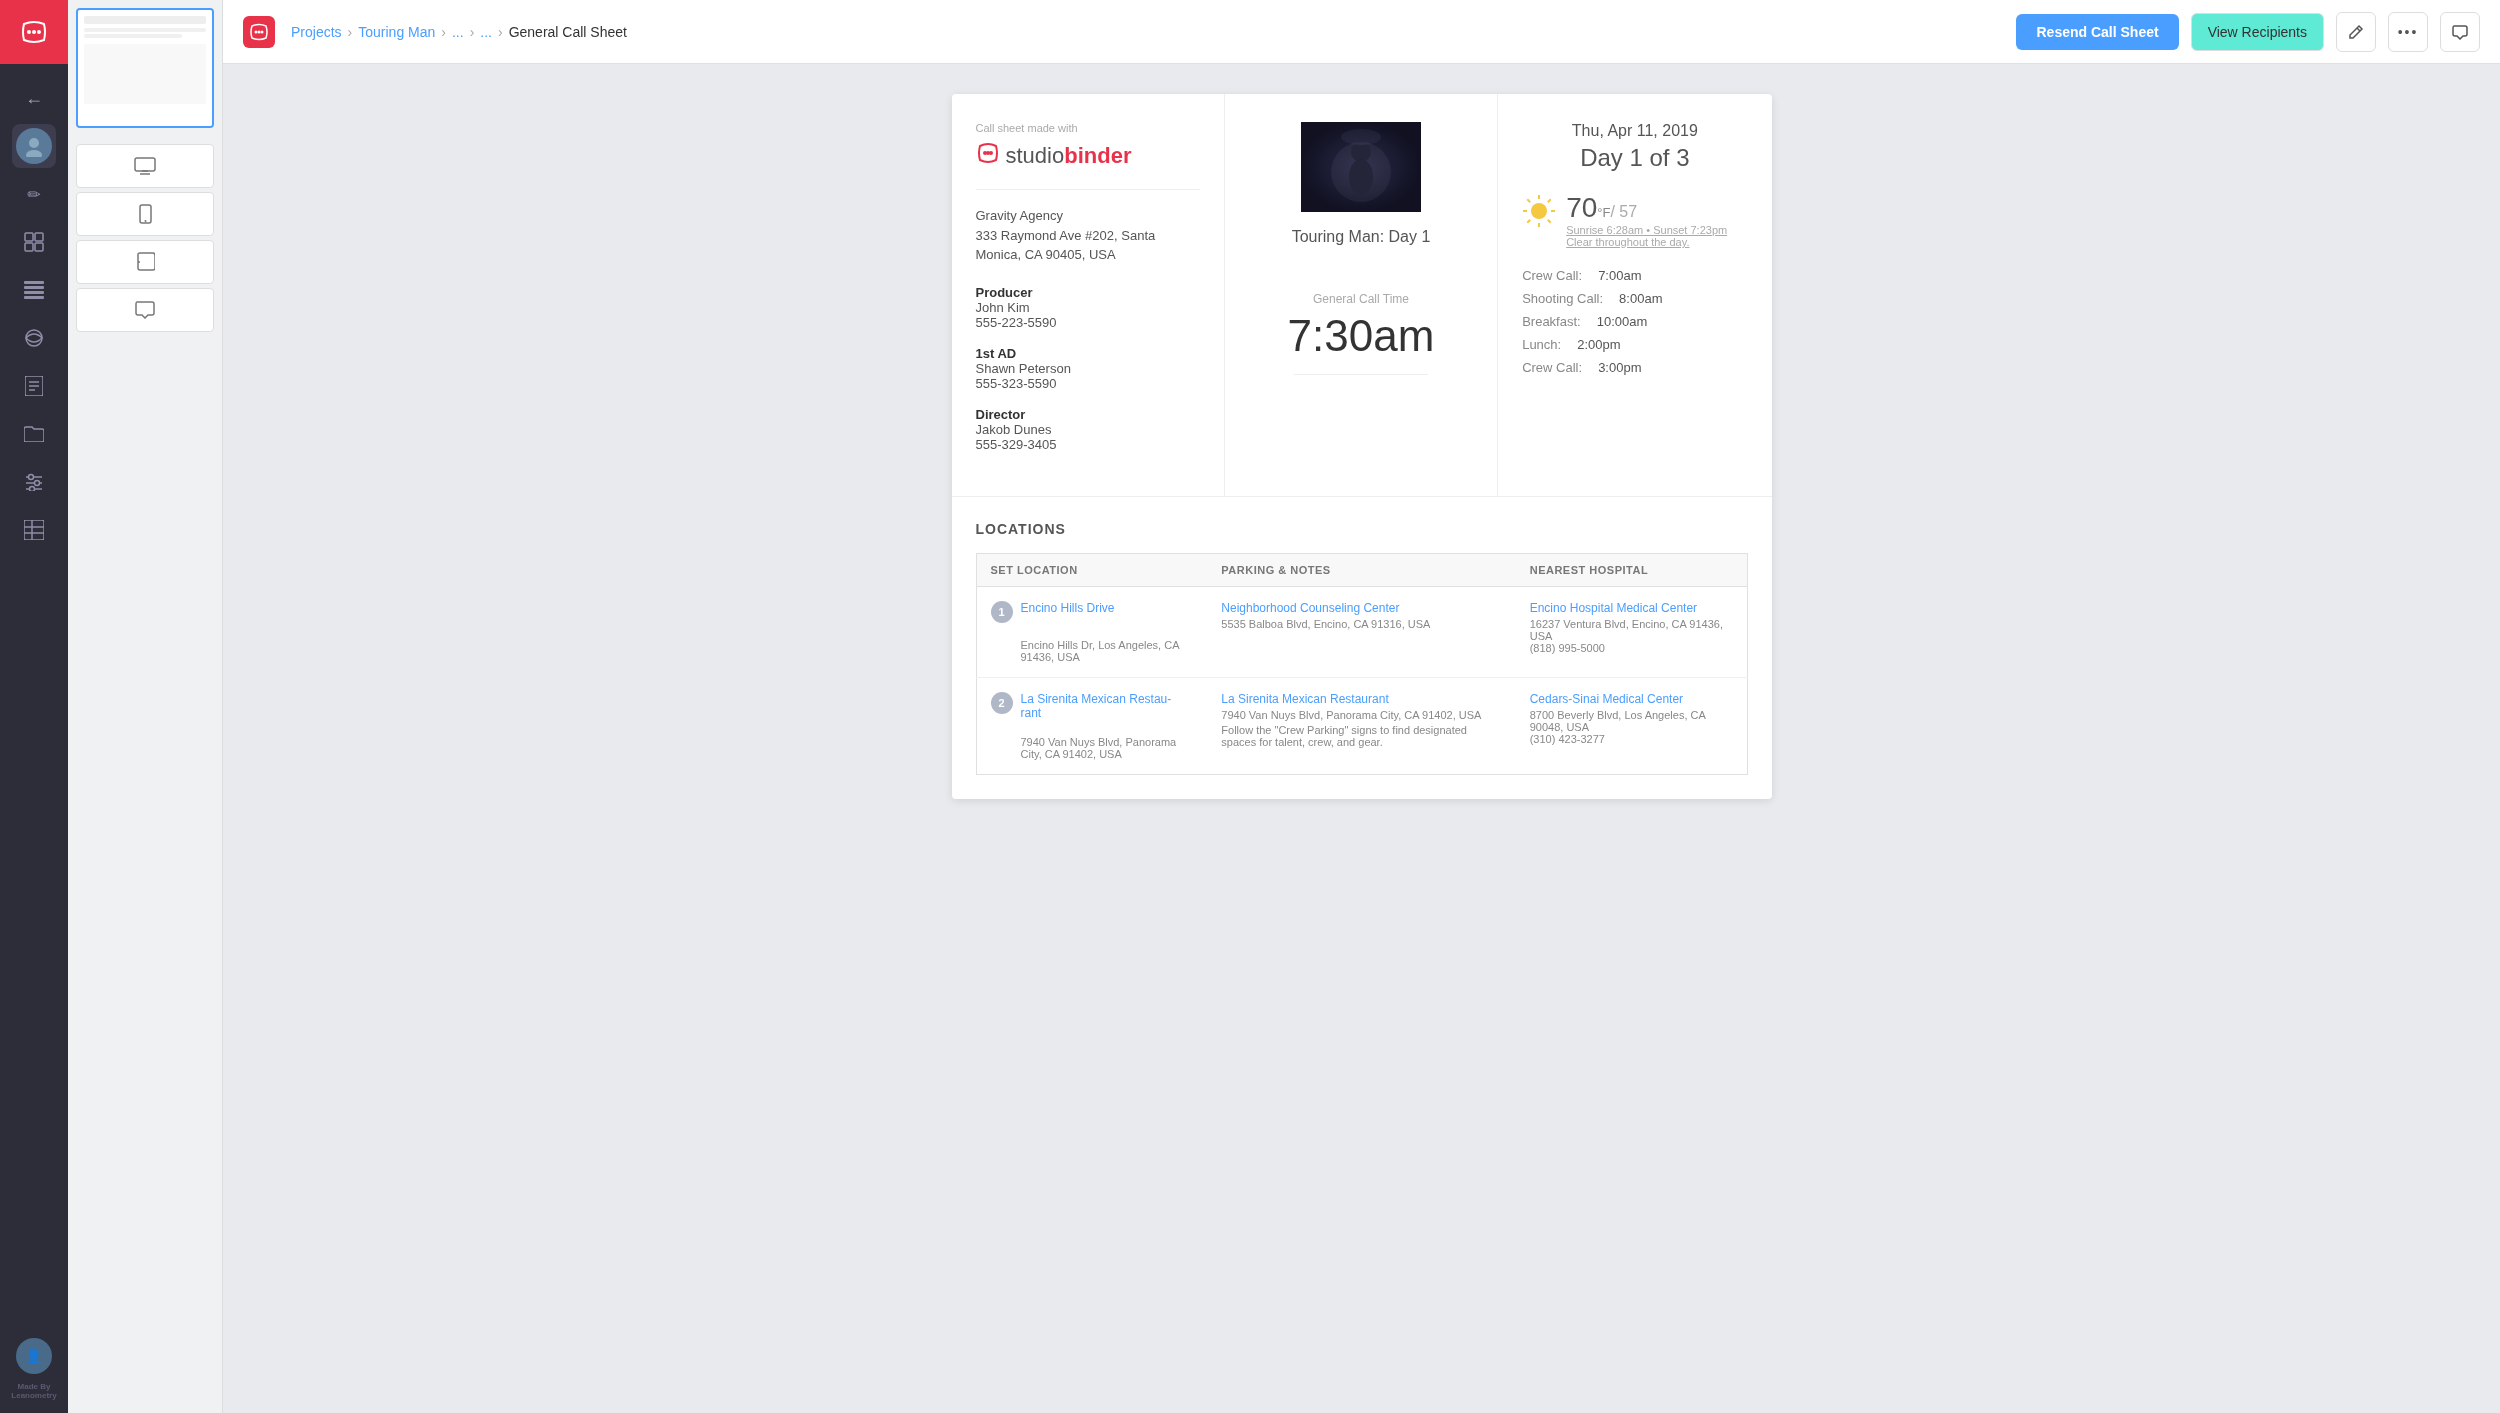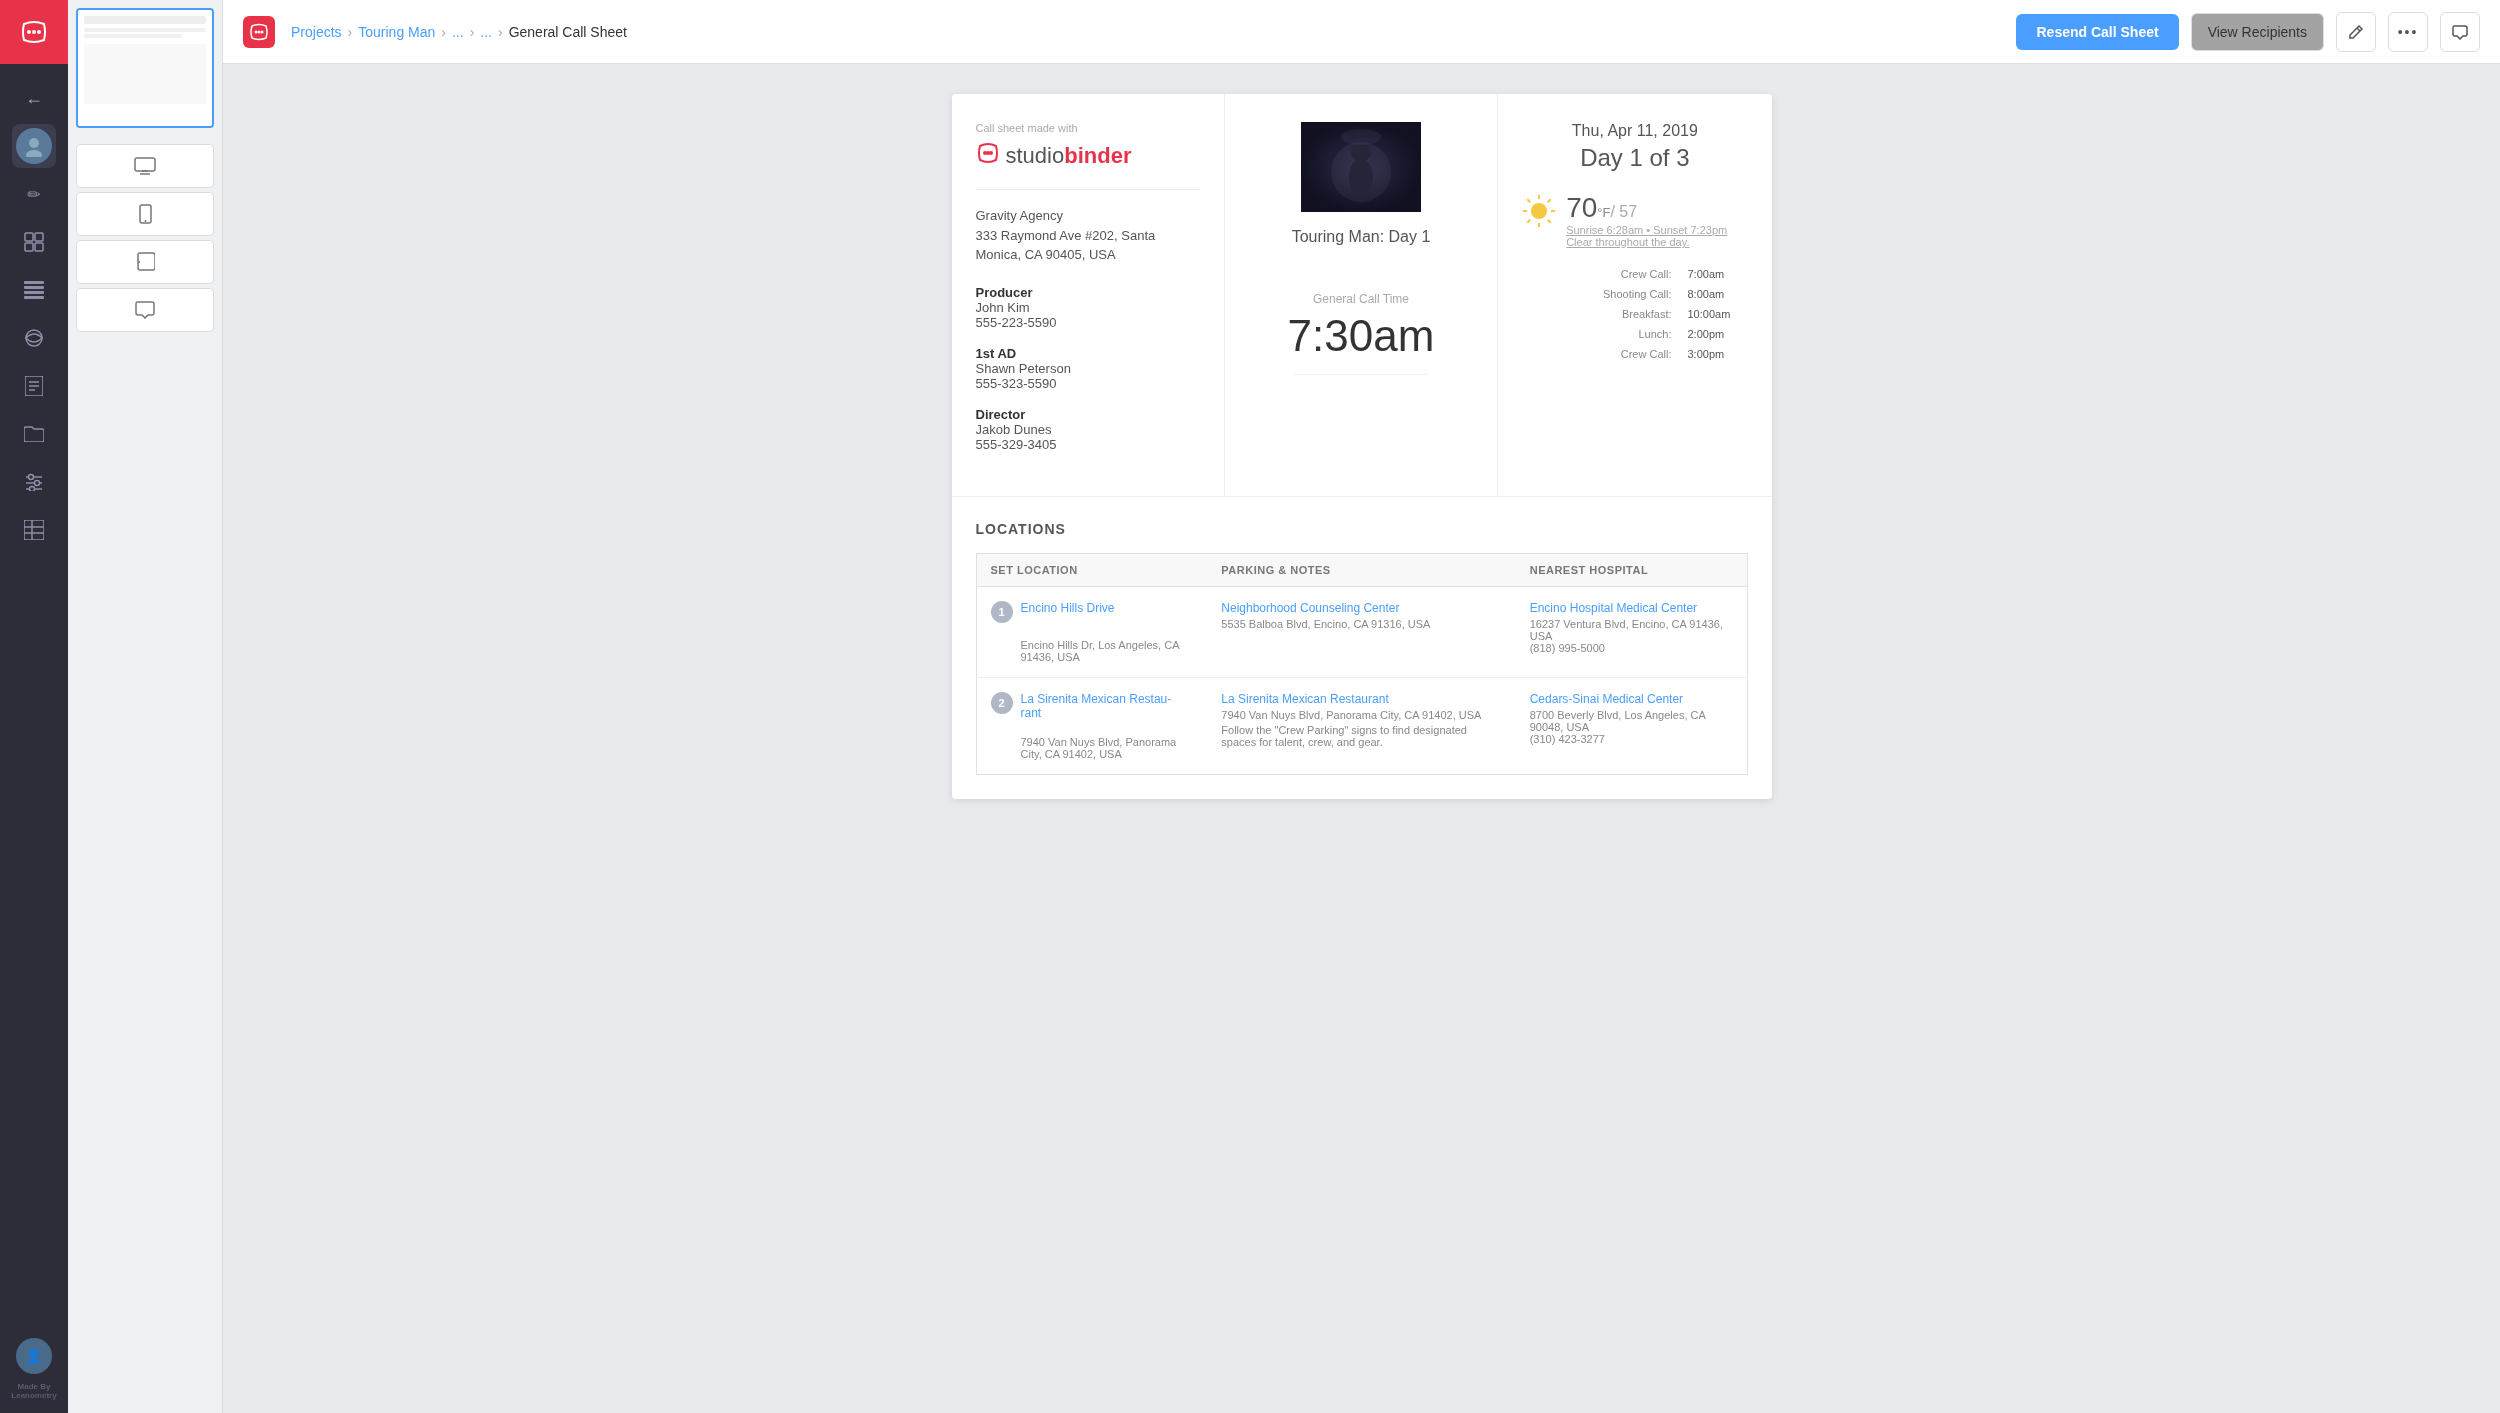--- a/index.html
+++ b/index.html
@@ -142,21 +142,21 @@
       background: #4a9eff;
       color: white;
       border: none;
       border-radius: 6px;
       padding: 10px 20px;
       font-size: 14px;
       font-weight: 600;
       cursor: pointer;
     }
     .btn-view-recipients {
-      background: #a3a3a3;
+      background: #5eead4;
       color: #333;
       border: 1px solid #ddd;
       border-radius: 6px;
       padding: 10px 16px;
       font-size: 14px;
       cursor: pointer;
     }
     .header-icon-btn {
       width: 40px;
       height: 40px;
@@ -268,24 +268,24 @@
     .cs-weather {
       display: flex;
       align-items: flex-start;
       gap: 10px;
       margin-bottom: 20px;
     }
     .cs-weather-icon { font-size: 28px; margin-top: 2px; }
     .cs-schedule { margin-top: 8px; }
     .cs-schedule-row {
       display: flex;
-      justify-content: flex-end;
+      justify-content: flex-start;
       gap: 16px;
       margin-bottom: 8px;
-      font-size: 11px;
+      font-size: 13px;
     }
     .cs-schedule-label { color: #888; text-align: right; }
     .cs-schedule-value { color: #555; min-width: 60px; text-align: left; }
 
     
     .cs-locations { padding: 24px; }
     .cs-section-title {
       font-size: 14px;
       font-weight: 600;
       color: #555;

